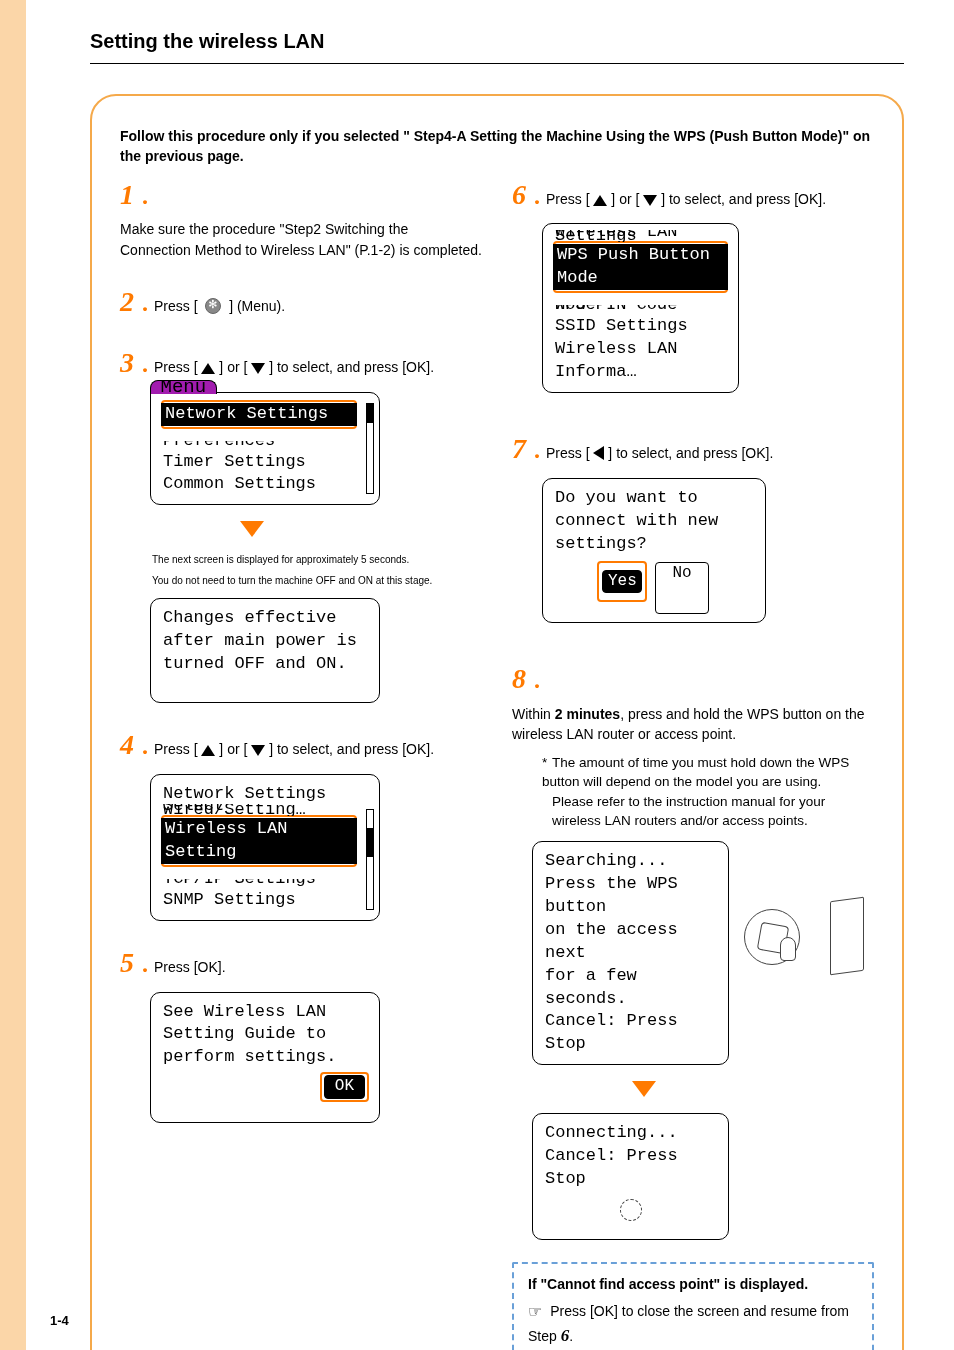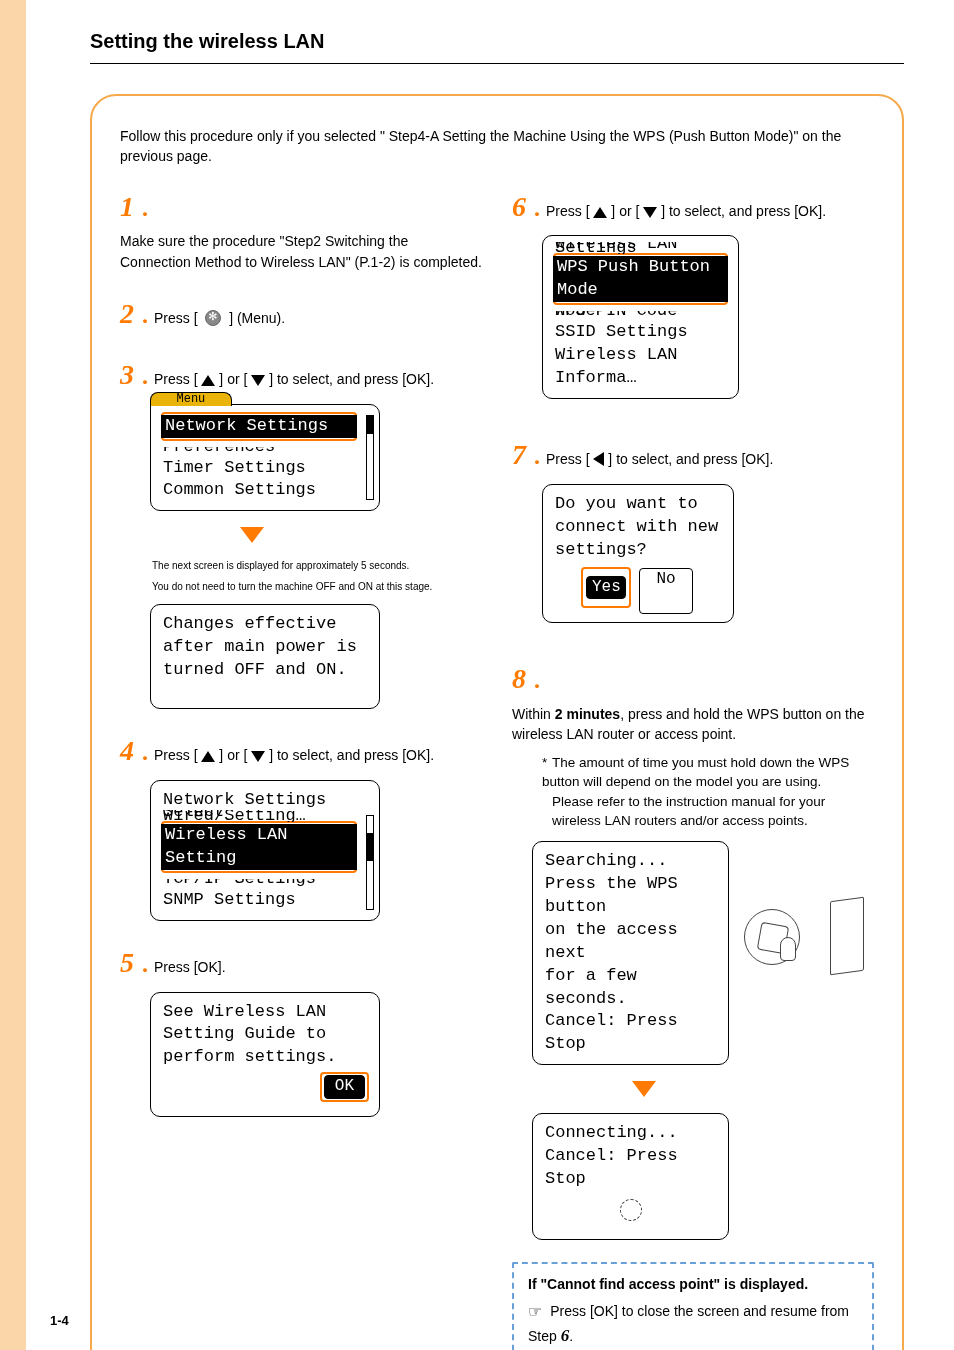--- a/index.html
+++ b/index.html
@@ -59,21 +59,22 @@
   }
   .content-box {
     border: 2px solid #f5a94a;
     border-radius: 26px;
     padding: 30px 28px 34px;
     min-height: 1060px;
   }
   .intro {
     font-size: 14px;
     line-height: 1.45;
-    margin-bottom: 24px;
+    margin-bottom: 12px;
+    font-weight: bold;
   }
   .columns {
     display: flex;
     gap: 30px;
   }
   .col { flex: 1; }
   .step {
     margin-bottom: 26px;
     font-size: 14px;
     line-height: 1.45;
@@ -124,26 +125,26 @@
   }
   .lcd.tab-top {
     border-top-left-radius: 0;
   }
   .lcd .tab {
     position: absolute;
     top: -13px; left: -1.5px;
     border: 1.5px solid #000;
     border-bottom: none;
     border-radius: 8px 8px 0 0;
-    font-size: 12px;
-    padding: 0 26px;
+    font-size: 19px;
+    padding: 0 10px;
     height: 14px;
     line-height: 12px;
     overflow: hidden;
-    background: #eab308;
+    background: #a21caf;
   }
   .lcd .sel {
     background: #000;
     color: #fff;
     padding: 0 4px;
     margin: 0 -4px;
     display: inline-block;
   }
   .lcd .scrollbar {
     position: absolute;
@@ -309,21 +310,21 @@
     color:#fff;
     font-family:"Courier New",monospace;
     font-size:16px;
     padding:0 10px;
   }
   .ok-row { text-align:right; margin-top:4px; }
   .hi-wrap {
     border:2px solid #ff7a00;
     border-radius:4px;
     padding:1px 2px;
-    margin:-1px -2px 6px;
+    margin:-1px -2px 12px;
     display:block;
   }
 </style>
 </head>
 <body>
 
 <div class="left-bar"></div>
 
 <div class="page">
 
@@ -472,21 +473,21 @@
         <div class="step" style="margin-top:40px;">
           <div class="step-lead">
             <span class="num">7</span>
               <span class="dot">.</span>
             <span class="step-text">
               <span>Press [</span>
               <span class="tri tri-left"></span>
               <span>] to select, and press [OK].</span>
             </span>
           </div>
-          <div class="lcd" style="width:192px;">
+          <div class="lcd" style="width:224px;">
             <div>Do you want to</div>
             <div>connect with new</div>
             <div>settings?</div>
             <div class="btn-row">
               <span class="hi-wrap" style="display:inline-block;padding:7px;">
                 <span class="lcd-btn sel">Yes</span>
               </span>
               <span class="lcd-btn">No</span>
             </div>
           </div>

